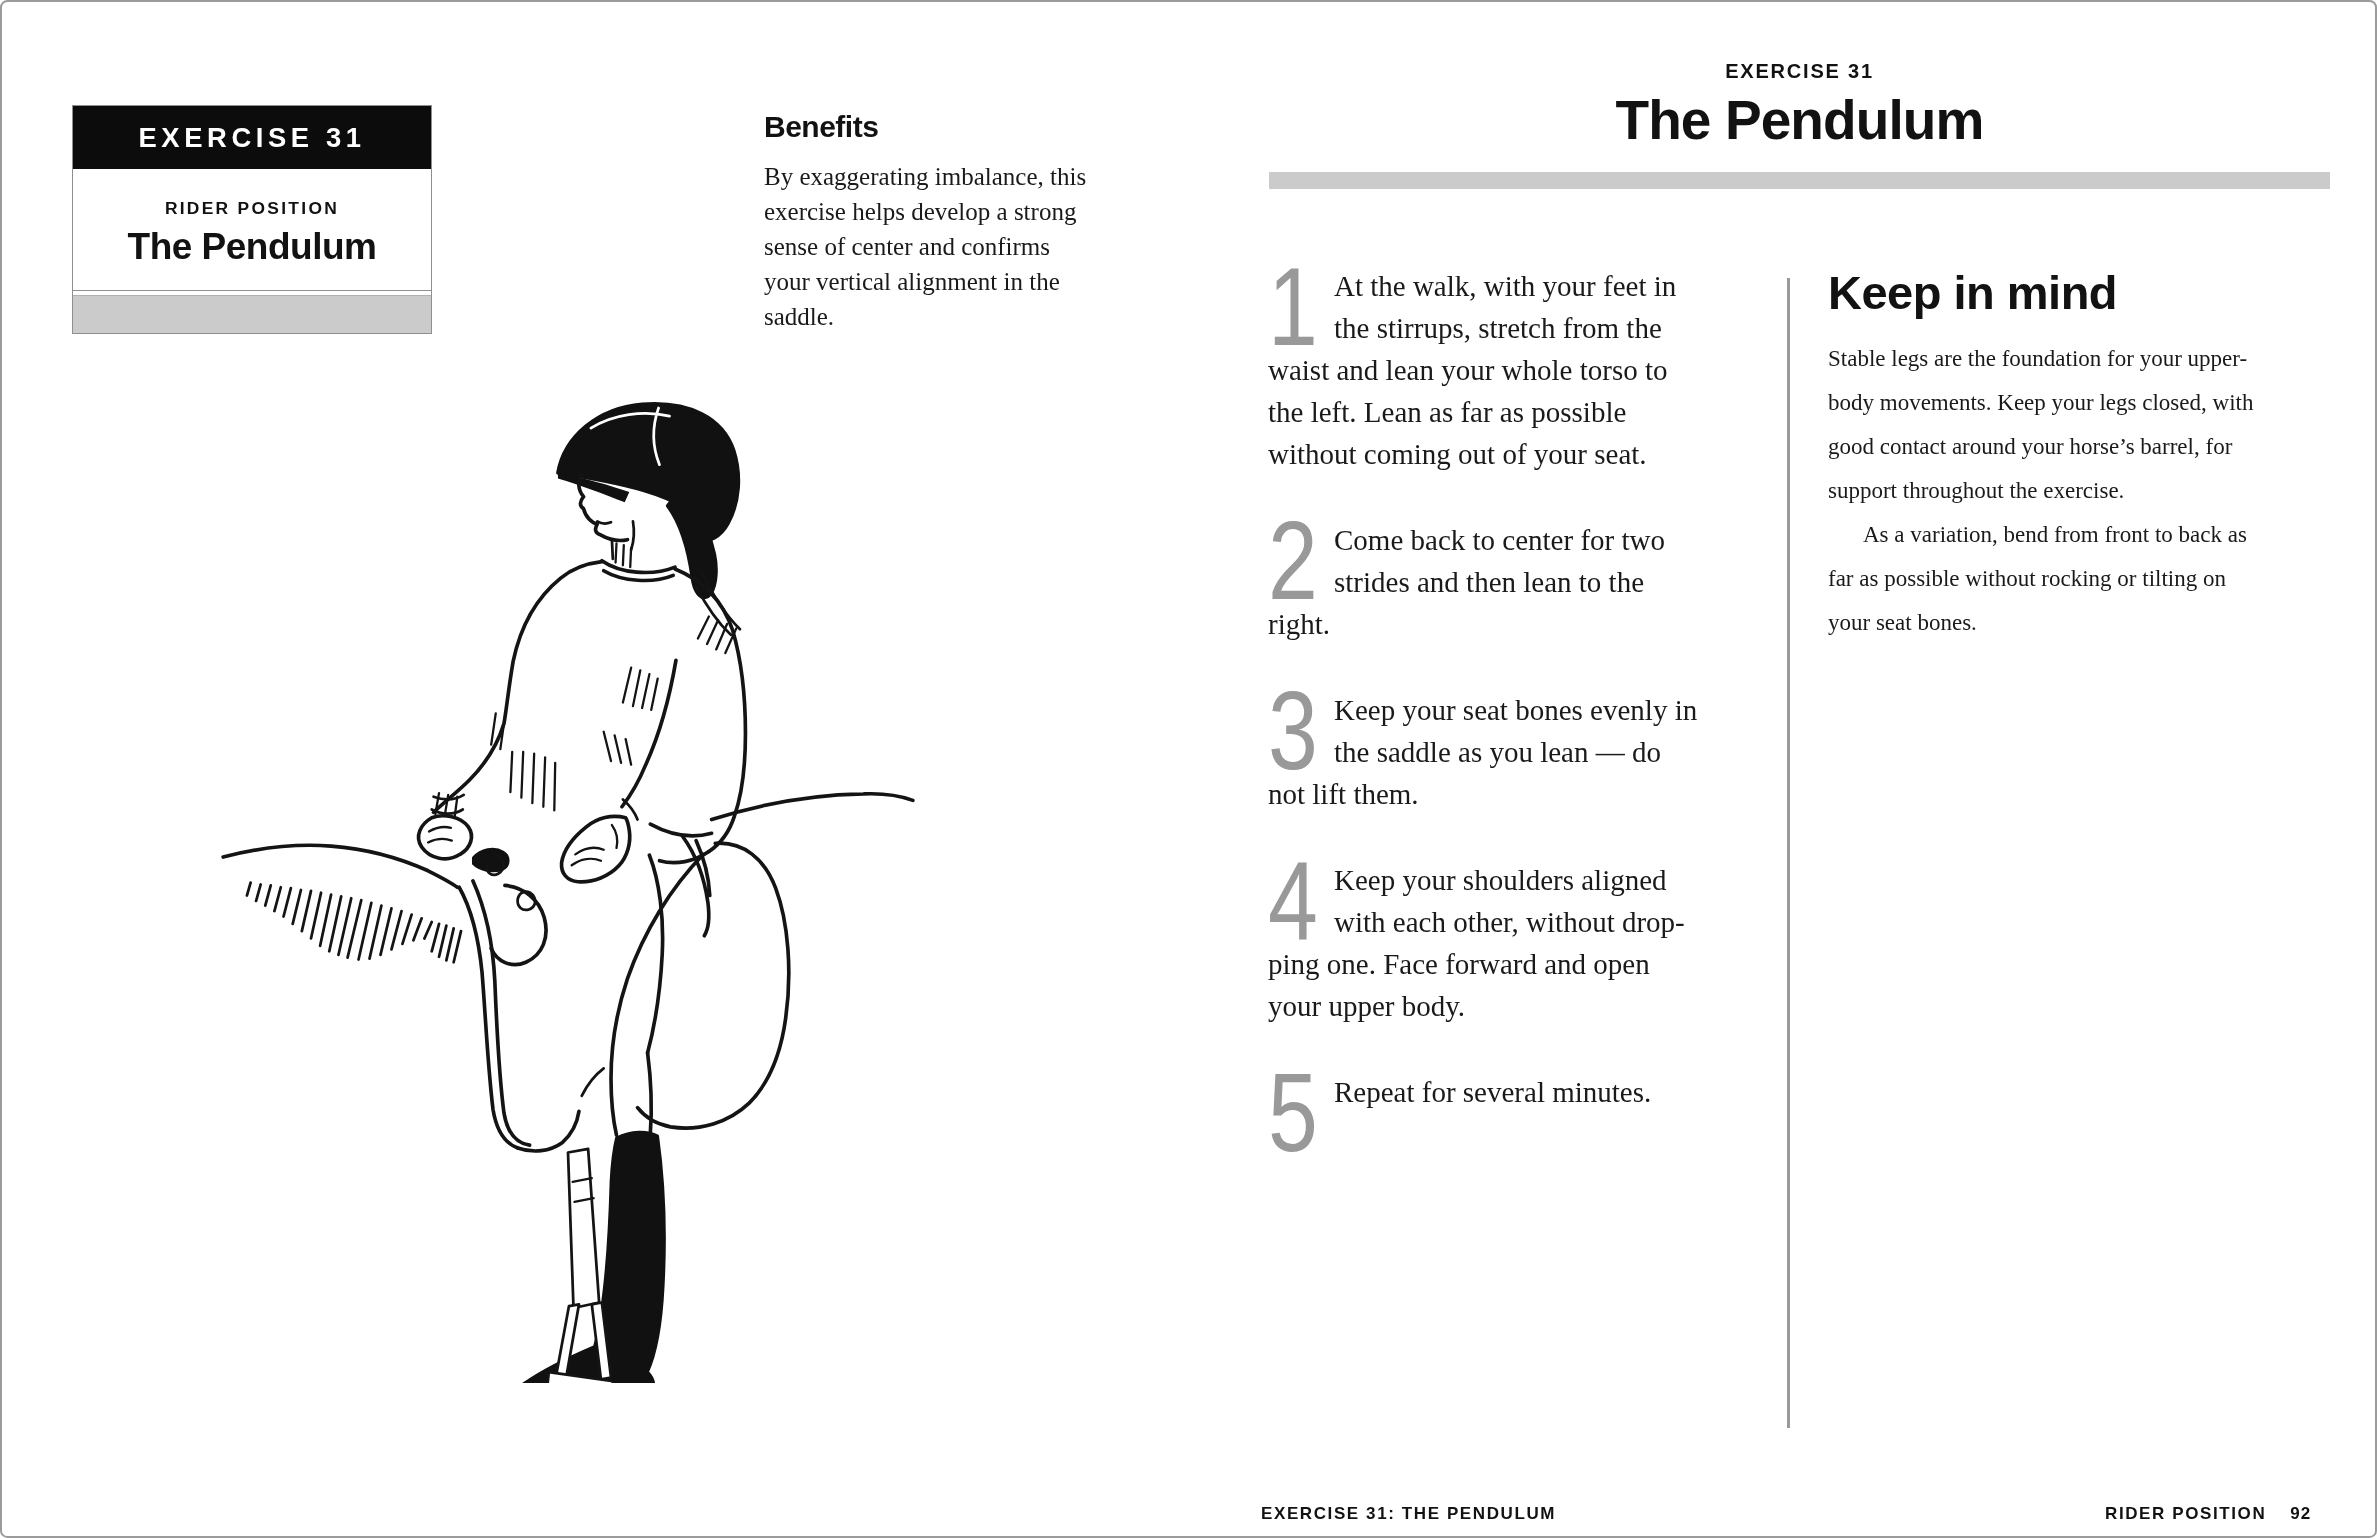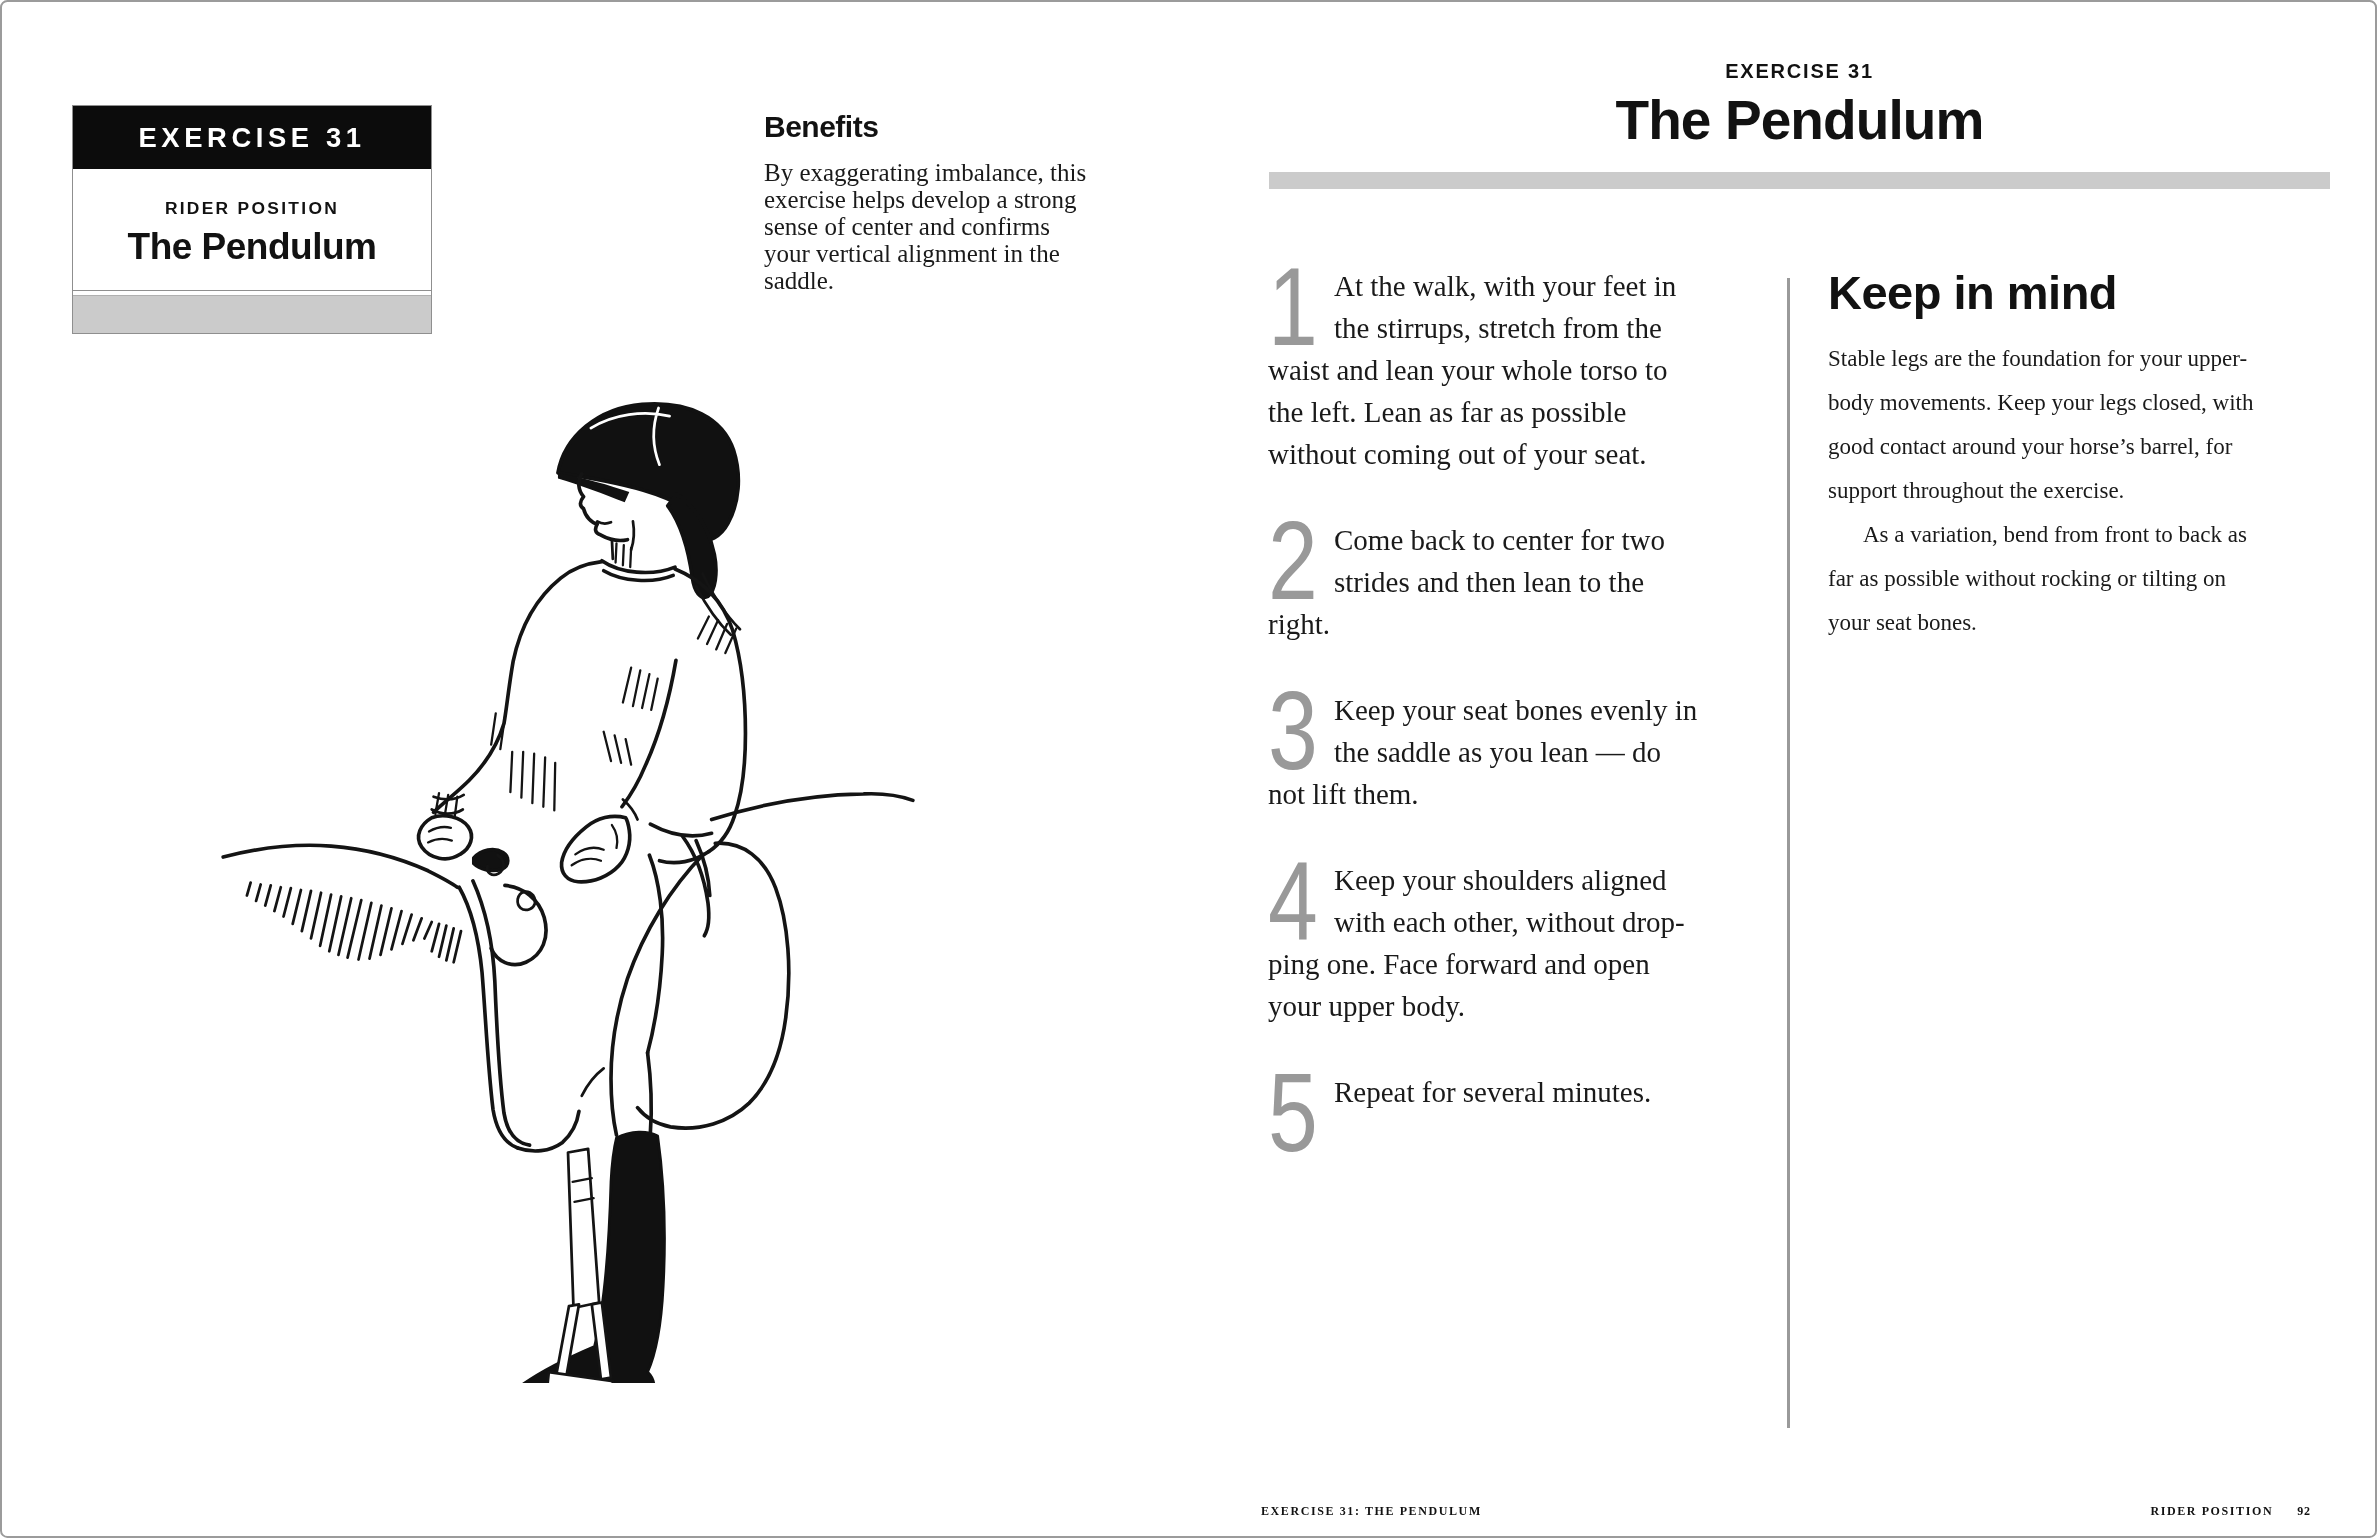--- a/index.html
+++ b/index.html
@@ -10,21 +10,21 @@
   .exbox{position:absolute;left:70px;top:103px;width:360px;border:0.9px solid #8f8f8f;background:#fff;box-sizing:border-box;}
   .exbox-black{background:#0c0c0c;color:#fff;font-weight:bold;font-size:27.4px;line-height:63px;text-align:center;letter-spacing:4.6px;}
   .exbox-mid{text-align:center;padding:29px 0 22px;border-bottom:0.9px solid #8f8f8f;}
   .exbox-cat{font-weight:bold;font-size:17.4px;letter-spacing:2.3px;}
   .exbox-title{font-weight:bold;font-size:37px;letter-spacing:-0.5px;margin-top:7.3px;}
   .exbox-gray{height:37px;background:#cbcbcb;border-top:0.9px solid #b0b0b0;margin-top:3.7px;}
 
   
   .benefits{position:absolute;left:762px;top:108px;width:402px;}
   .benefits h3{font-size:30px;margin:0 0 14.6px 0;letter-spacing:-0.5px;}
-  .benefits p{font-family:"Liberation Serif",serif;font-size:25px;line-height:27px;margin:0;white-space:pre-line;color:#1a1a1a;}
+  .benefits p{font-family:"Liberation Serif",serif;font-size:25px;line-height:35px;margin:0;white-space:pre-line;color:#1a1a1a;}
 
   
   .illus{position:absolute;left:201px;top:384px;width:741px;height:997px;}
 
   
   .r-kicker{position:absolute;left:1267px;top:58px;width:1061px;text-align:center;font-weight:bold;font-size:20px;letter-spacing:1.8px;}
   .r-title{position:absolute;left:1267px;top:86px;width:1061px;text-align:center;font-weight:bold;font-size:55px;letter-spacing:-0.9px;}
   .r-bar{position:absolute;left:1267px;top:170px;width:1061px;height:17.4px;background:#cbcbcb;}
 
   
@@ -36,21 +36,21 @@
   .steptext{white-space:pre-line;}
 
   
   .divider{position:absolute;left:1785px;top:276px;width:2.7px;height:1150px;background:#9a9a9a;}
   .kim{position:absolute;left:1826px;top:263px;width:530px;}
   .kim h2{font-size:47px;margin:0 0 16.5px 0;letter-spacing:-0.5px;}
   .kim p{font-family:"Liberation Serif",serif;font-size:23px;line-height:44px;margin:0;white-space:pre-line;color:#1a1a1a;}
   .kim p.indent{text-indent:35px;}
 
   
-  .foot{position:absolute;top:1502px;font-weight:bold;font-size:12px;letter-spacing:1.6px;font-family:Liberation Serif, serif;}
+  .foot{position:absolute;top:1502px;font-weight:bold;font-size:17px;letter-spacing:1.6px;}
   .foot-left{left:1259px;}
   .foot-right{left:1829px;width:480px;text-align:right;}
   .foot-right .pg{margin-left:24px;letter-spacing:0.9px;}
 </style>
 </head>
 <body>
 
 <div class="sheet">
 
   <div class="exbox">

